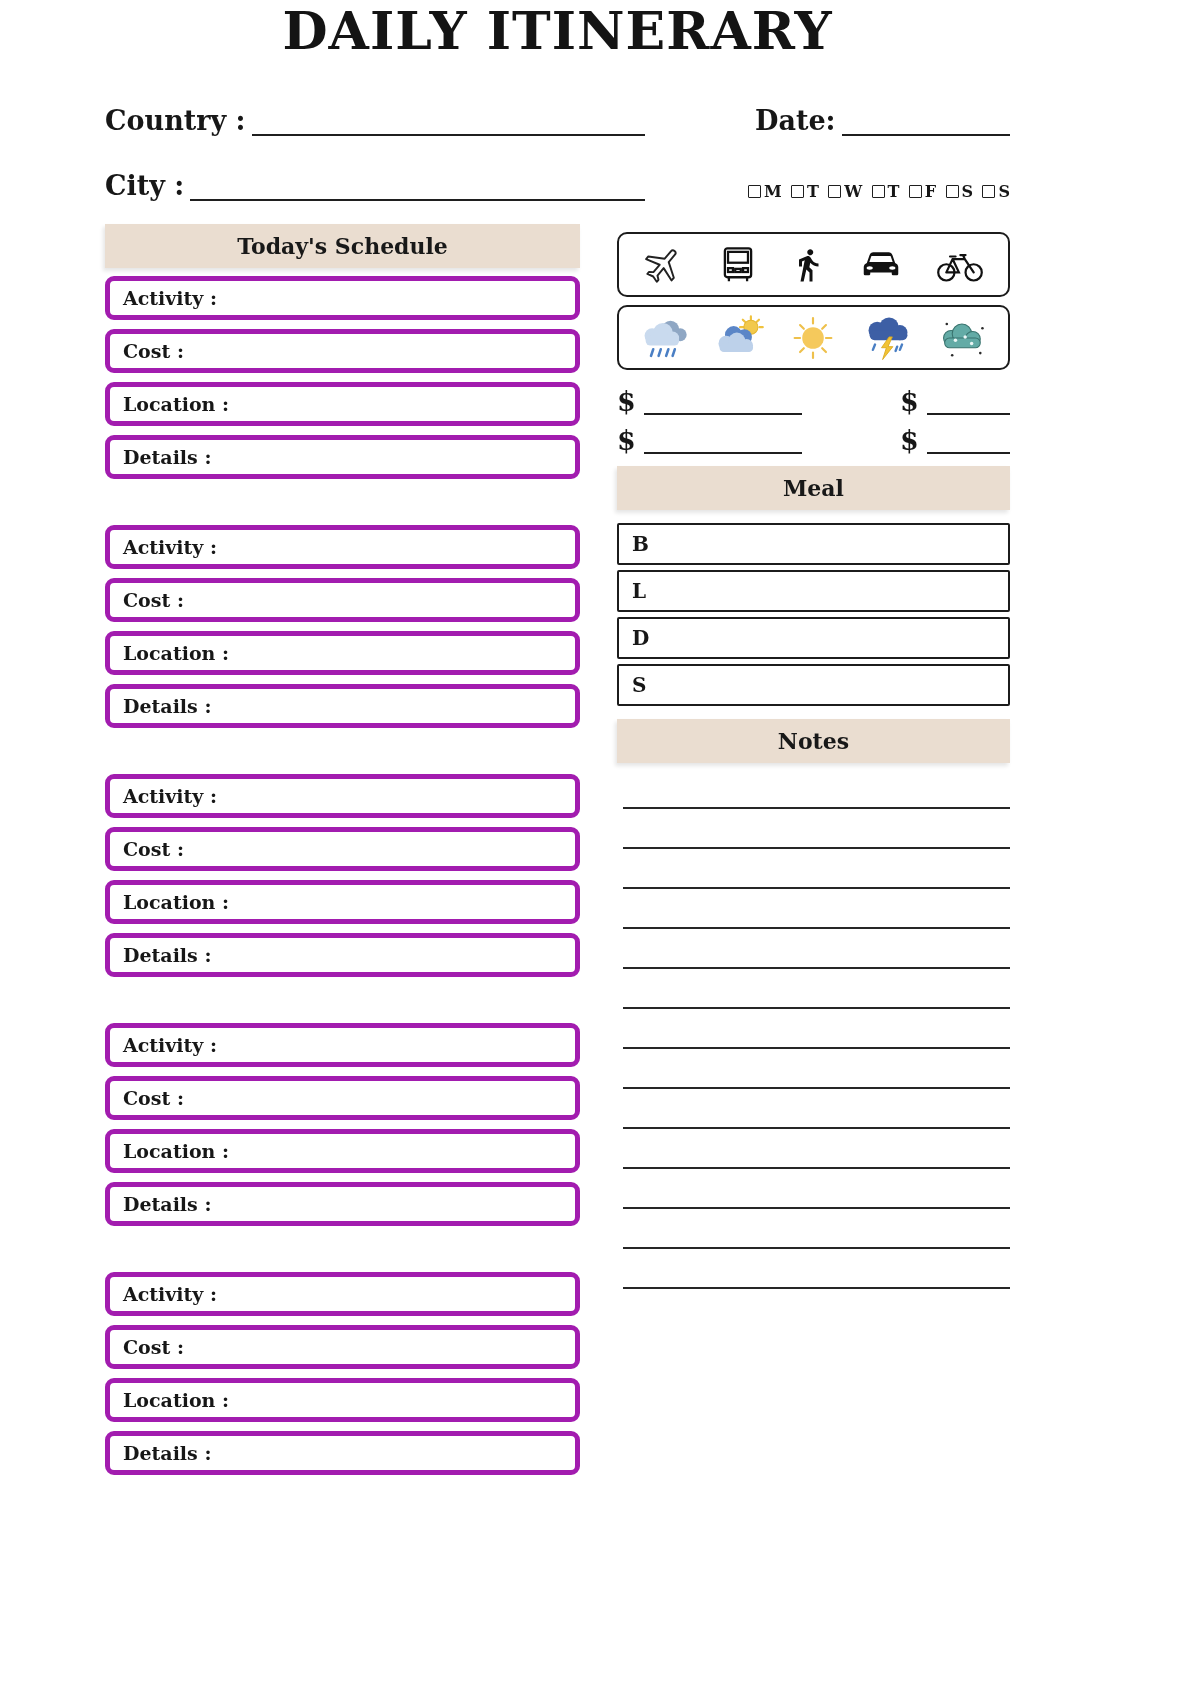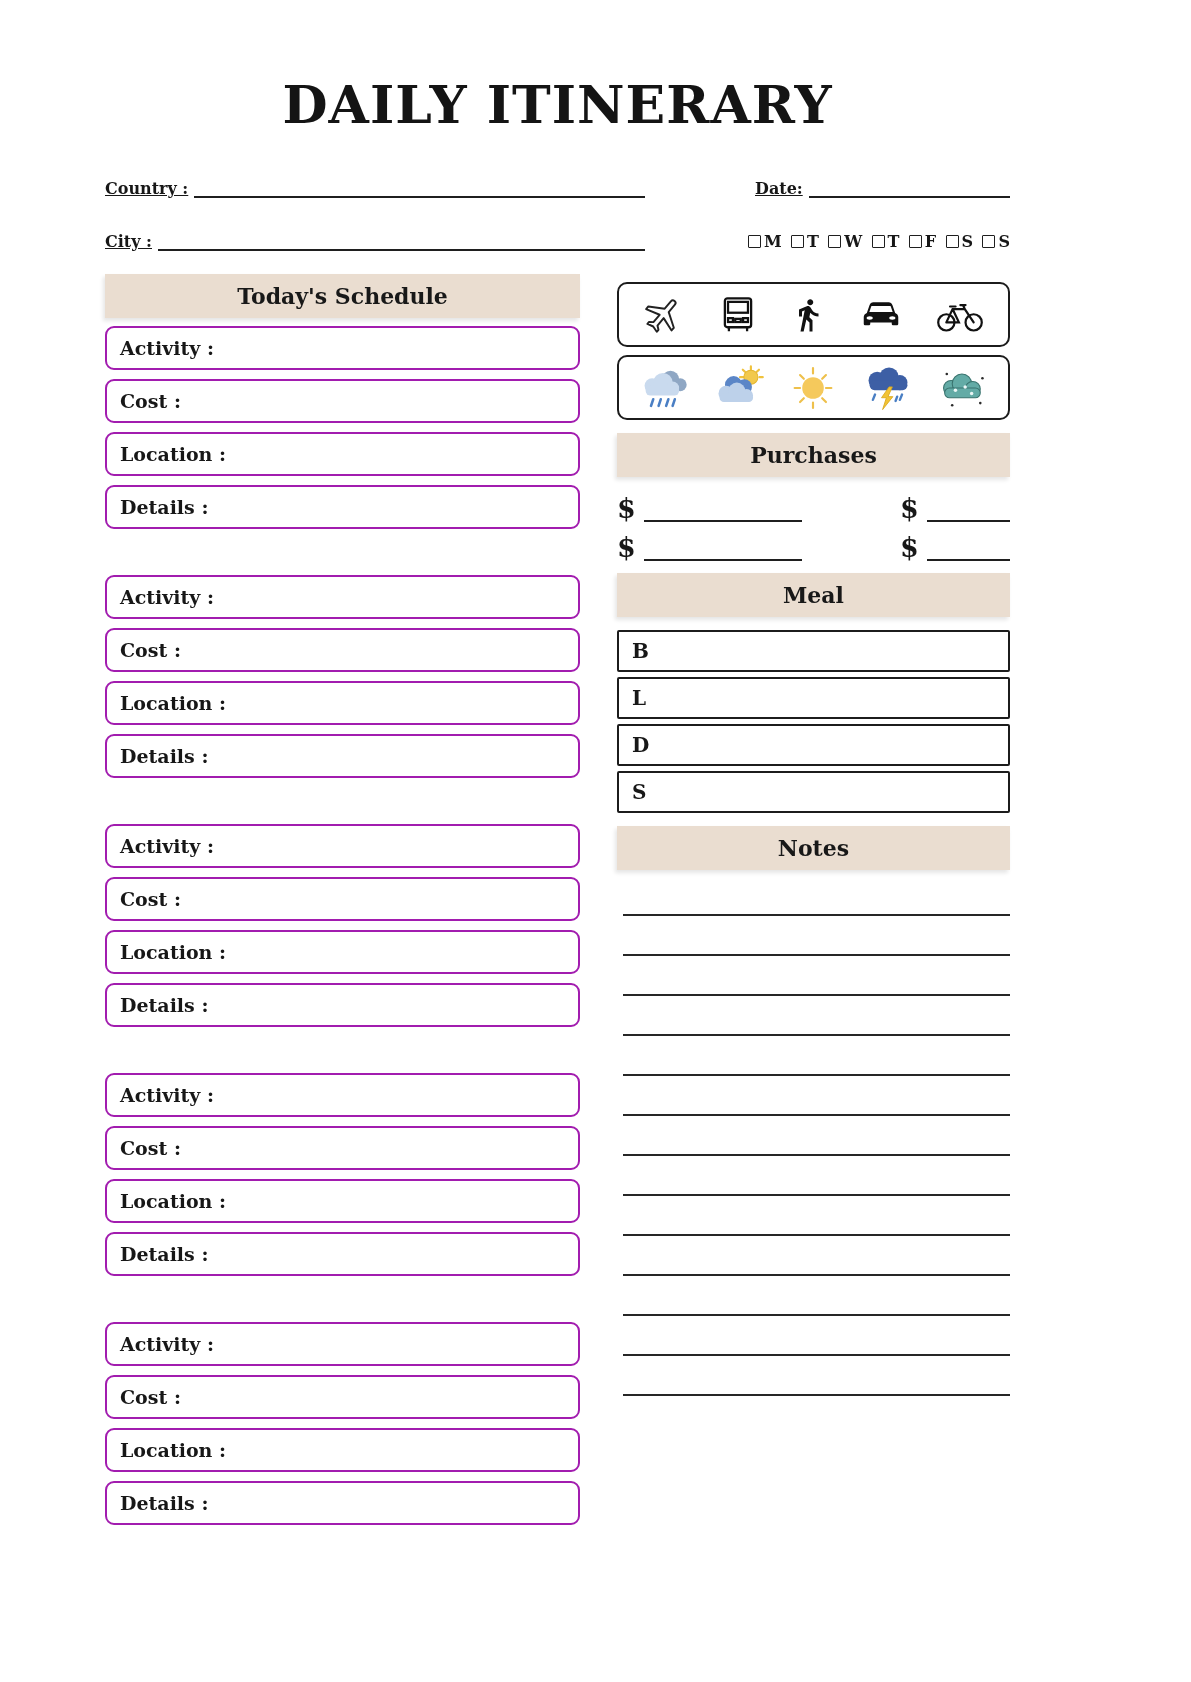--- a/index.html
+++ b/index.html
@@ -1,31 +1,31 @@
 <!DOCTYPE html>
 <html><head>
 <meta charset="utf-8">
 <style>
   * { margin:0; padding:0; box-sizing:border-box; }
   html,body { background:#ffffff; }
   body {
     width:1191px; height:1682px; position:relative;
     font-family:"DejaVu Serif", serif; color:#171717;
   }
-  .page { width:905px; margin-left:105px; padding-top:74px; }
+  .page { width:905px; margin-left:105px; }
 
   
   .title { text-align:center; font-size:52px; font-weight:700; letter-spacing:1px; color:#141414; }
 
   
   .meta-row { display:flex; justify-content:space-between; align-items:flex-end; }
   .meta-row.first { margin-top:44px; }
   .meta-row.second { margin-top:34px;gap:48px; }
   .field-pair { display:flex; align-items:flex-end; gap:6px; }
-  .field-pair .lbl { font-size:16px; font-weight:700; white-space:nowrap;text-decoration:underline; }
+  .field-pair .lbl { font-size:27px; font-weight:700; white-space:nowrap; }
   .fill-line { flex:1; border-bottom:2px solid #1f1f1f; height:1.1em; }
   .pair-country, .pair-city { flex:0 0 540px; }
   .pair-date { flex:0 0 255px; }
   .days { display:flex; justify-content:space-between; align-items:center; width:262px; }
   .day { display:flex; align-items:center; gap:3px; }
   .day .chk { width:13px; height:13px; border:1.7px solid #1f1f1f; border-radius:1px; background:#fff; }
   .day .dl { font-size:16px; font-weight:700; }
 
   
   .columns { display:flex; gap:37px; margin-top:23px; align-items:flex-start; }
@@ -35,21 +35,21 @@
   .band {
     height:44px; display:flex; align-items:center; justify-content:center;
     background:#eaddd0; font-size:22px; font-weight:700; color:#181818;
     box-shadow:-2px 3px 4px rgba(0,0,0,.10);
   }
 
   
   .schedule-group { display:flex; flex-direction:column; gap:9px; margin-top:46px; }
   .schedule-groups > .schedule-group:first-child { margin-top:8px; }
   .fbox {
-    height:44px; border:2px solid #a21caf; border-radius:9px; background:#fff;
+    height:44px; border:5px solid #a21caf; border-radius:9px; background:#fff;
     display:flex; align-items:center; padding-left:13px;
     font-size:19px; font-weight:700;
   }
 
   
   .icon-box {
     margin-top:8px; height:65px; border:2px solid #1c1c1c; border-radius:10px; background:#fff;
     display:flex; align-items:center; justify-content:space-around; padding:0 8px;
   }
   .icon-cell { display:flex; align-items:center; justify-content:center; cursor:pointer; }
@@ -329,21 +329,20 @@
               </g>
             <g fill="#eaf6f5">
                 <circle cx="18" cy="24" r="1.6"></circle>
                 <circle cx="27" cy="21" r="1.6"></circle>
                 <circle cx="33" cy="27" r="1.6"></circle>
               </g>
           </svg>
         </span>
       </div>
 
-      <div class="band mt-purchases">Purchases</div>
       <div class="purchase-row r1">
         <span class="purchase-item wide">
           <span class="cur">$</span>
           <span class="fill-line"></span>
         </span>
         <span class="purchase-item narrow">
           <span class="cur">$</span>
           <span class="fill-line"></span>
         </span>
       </div>

